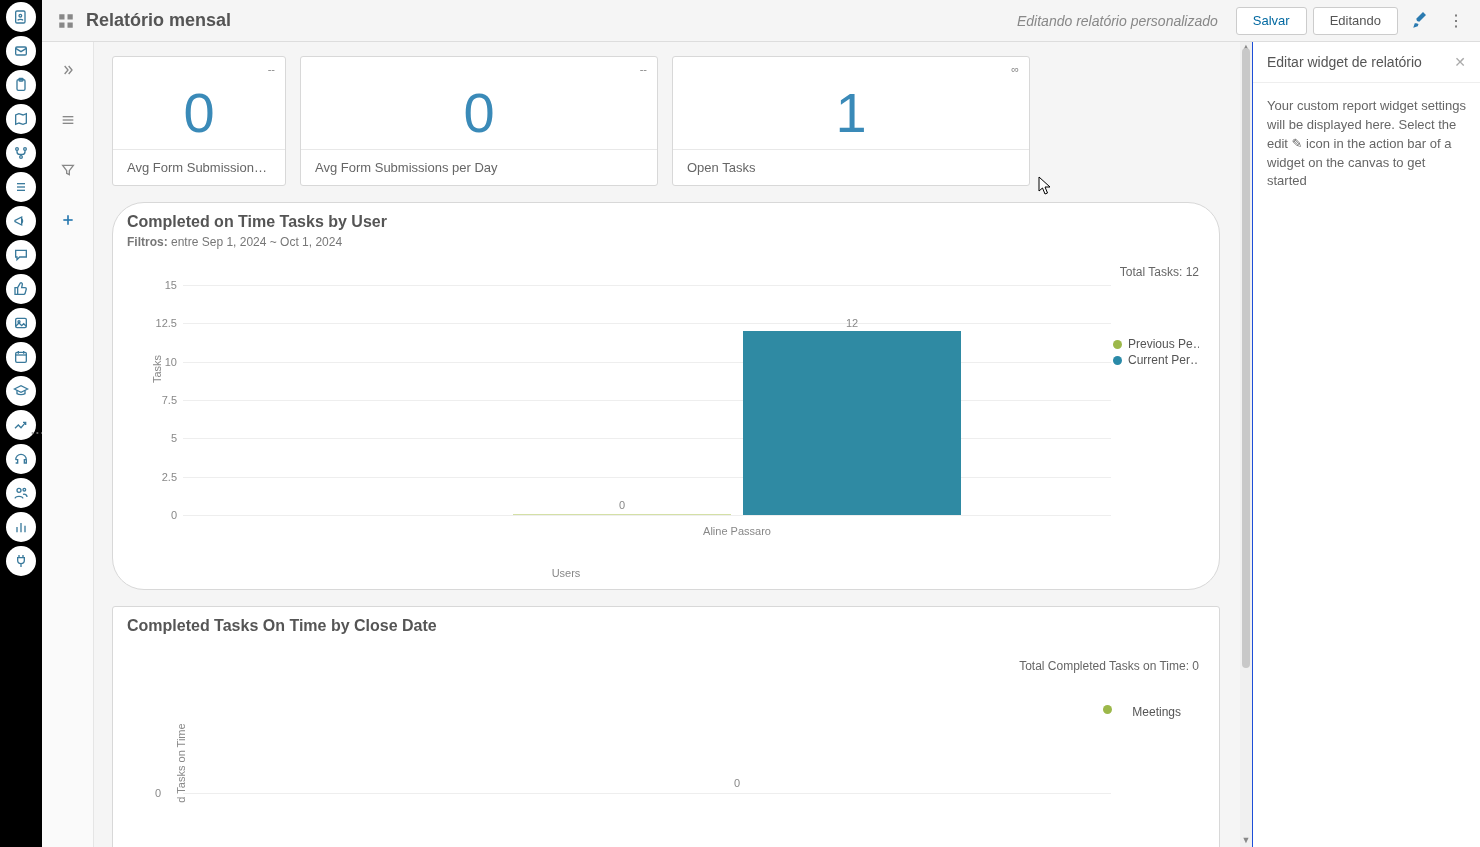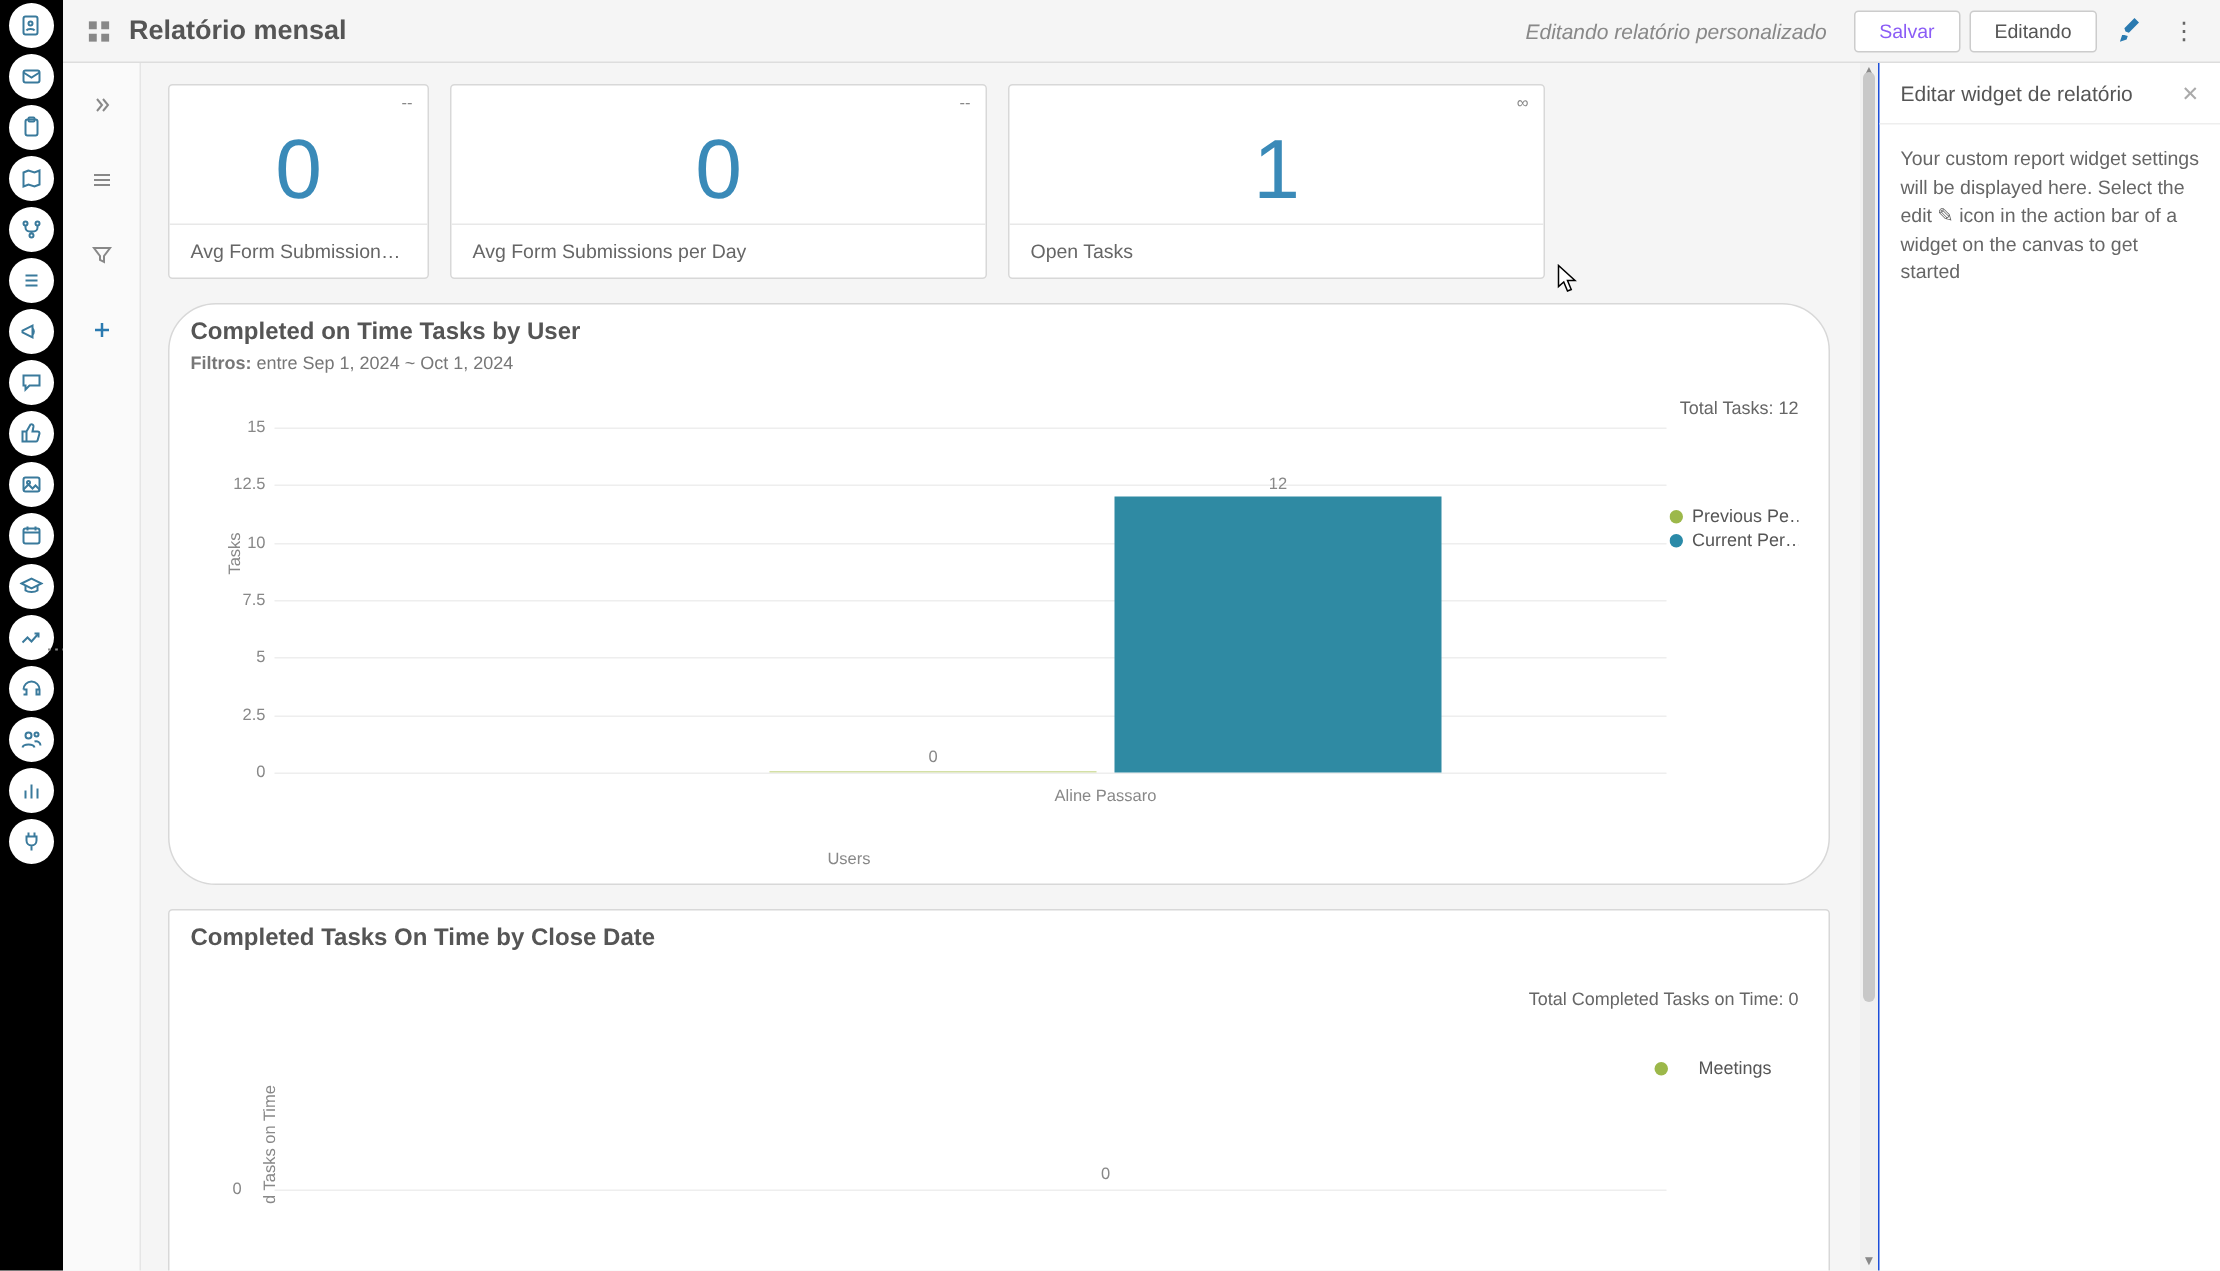--- a/index.html
+++ b/index.html
@@ -31,21 +31,21 @@
   width: 28px; height: 28px; display: flex; align-items: center; justify-content: center;
   color: #888; font-size: 18px; margin-right: 6px;
 }
 .header .title { font-size: 18px; font-weight: 600; color: #555; }
 .header .subtitle { margin-left: auto; font-style: italic; color: #888; font-size: 14px; margin-right: 12px; }
 .header .btn {
   height: 28px; padding: 0 16px; border: 1px solid #ccc; border-radius: 3px;
   background: #fff; font-size: 13px; color: #555; cursor: pointer; margin-left: 6px;
   display: flex; align-items: center;
 }
-.header .btn.disabled { color: #8b5cf6; cursor: default; }
+.header .btn.disabled { color: #0369a1; cursor: default; }
 .header .icon-btn {
   width: 28px; height: 28px; display: flex; align-items: center; justify-content: center;
   color: #666; font-size: 16px; margin-left: 8px; cursor: pointer;
 }
 .header .highlight-icon { color: #2a7ab0; }
 
 
 .toolbar2 {
   position: absolute; left: 42px; top: 42px; width: 52px; bottom: 0;
   background: #fafafa; border-right: 1px solid #e5e5e5;
@@ -121,21 +121,21 @@
 .plot1 .bar-prev { position: absolute; background: #d4e0a6; }
 .plot1 .bar-curr { position: absolute; background: #2f8aa3; }
 .plot1 .val-lbl { position: absolute; font-size: 11px; color: #888; transform: translate(-50%, -100%); }
 .plot1 .xcat { position: absolute; font-size: 11px; color: #888; transform: translateX(-50%); }
 .chart1 .axis-y { position: absolute; left: 30px; top: 160px; transform: rotate(-90deg); font-size: 11px; color: #888; }
 .chart1 .axis-x { position: absolute; left: 0; right: 200px; bottom: 10px; text-align: center; font-size: 11px; color: #888; margin-top: 44px; }
 
 .chart2 { width: 1108px; height: 260px; position: relative; }
 .chart2 .summary { position: absolute; right: 20px; top: 52px; font-size: 12px; color: #666; }
 .chart2 .legend { position: absolute; right: 38px; top: 98px; font-size: 12px; color: #555; }
-.chart2 .legend .row { display: flex; align-items: center; gap: 20px; }
+.chart2 .legend .row { display: flex; align-items: flex-start; gap: 20px; }
 .chart2 .axis-y { position: absolute; left: 28px; top: 150px; transform: rotate(-90deg); font-size: 11px; color: #888; white-space: nowrap; }
 .plot2 { position: absolute; left: 70px; top: 110px; width: 928px; height: 80px; }
 .plot2 .grid-line { position: absolute; left: 0; right: 0; height: 1px; background: #eee; }
 .plot2 .ylabel { position: absolute; left: -28px; font-size: 11px; color: #888; transform: translateY(-50%); }
 .plot2 .val-lbl { position: absolute; font-size: 11px; color: #888; transform: translate(-50%, -100%); }
 
 
 .side-panel {
   position: absolute; right: 0; top: 42px; width: 228px; bottom: 0;
   background: #fff; border-left: 1px solid #1d4ed8;

